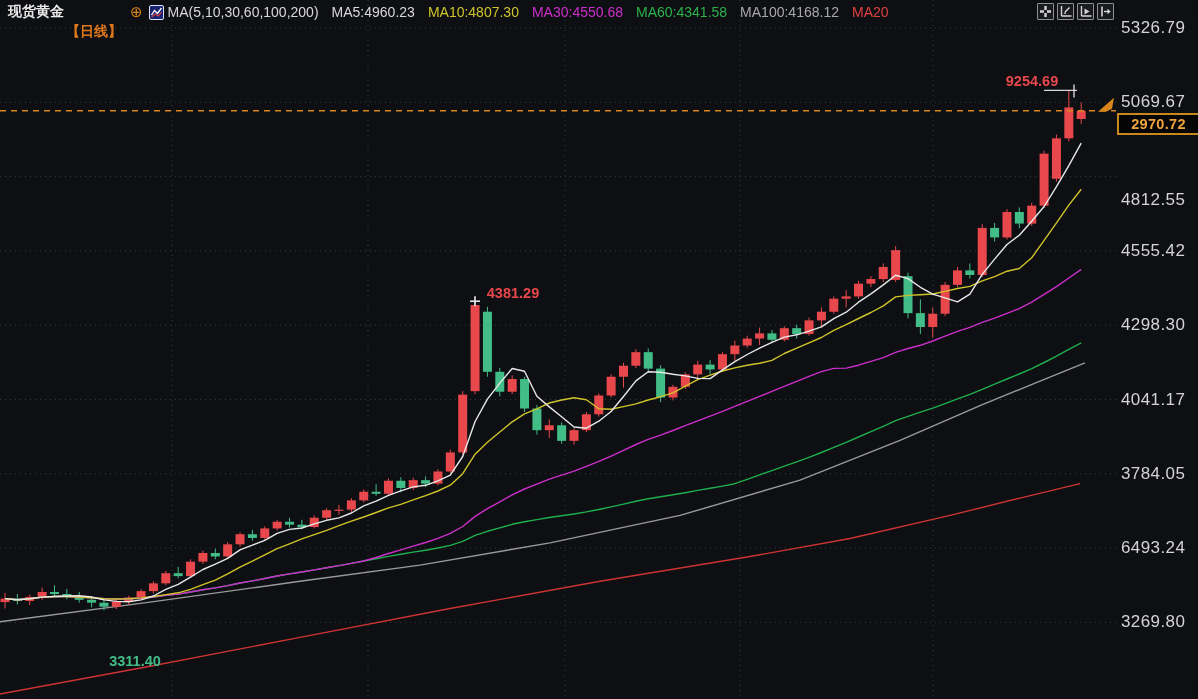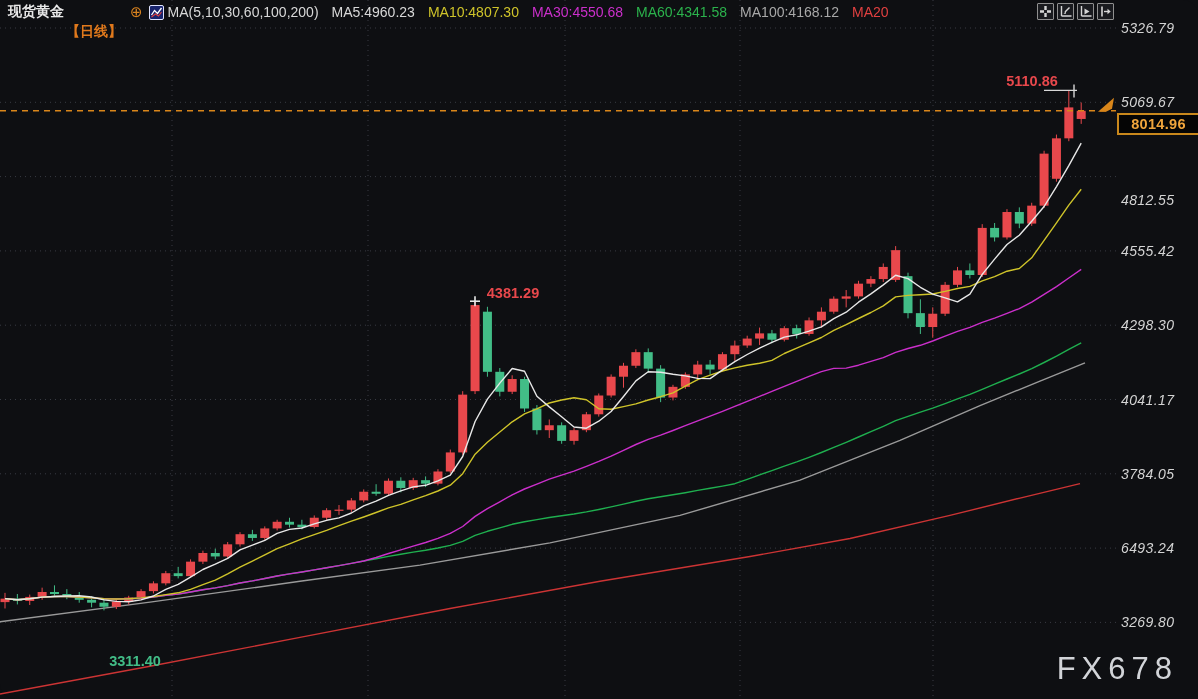--- a/index.html
+++ b/index.html
@@ -12,22 +12,22 @@
   .tf{color:#e0791c;font-weight:bold;margin-left:2px;margin-top:40px;}
   .cplus{color:#d8821f;font-size:15px;margin-left:8px;cursor:pointer;}
   .badge{margin-left:6px;display:inline-flex;align-items:center;}
   #legend{margin-left:4px;}
   #legend span{margin-right:13px;}
   .toolbar{position:absolute;right:84px;top:3px;display:flex;gap:3px;z-index:6;}
   .tbtn{width:17px;height:17px;border:1px solid #8f8f8f;background:#1a1b1f;padding:0;display:flex;
     align-items:center;justify-content:center;cursor:pointer;border-radius:1px;}
   .tbtn svg{display:block;}
   #axis{position:absolute;left:0;top:0;width:1198px;height:699px;pointer-events:none;z-index:4;}
-  .ytick{position:absolute;left:1121px;transform:translateY(-50%);font-size:14px;color:#d4d4d4;
-    letter-spacing:0.4px;font-style:italic;}
+  .ytick{position:absolute;left:1121px;transform:translateY(-50%);font-size:17px;color:#d4d4d4;
+    letter-spacing:0.4px;}
   #price-tag{position:absolute;left:1117px;width:79px;height:18px;border:2px solid #c9881c;
     background:#050505;color:#f0a53c;font-size:14.5px;font-weight:bold;display:flex;align-items:center;
     justify-content:center;letter-spacing:0.3px;z-index:6;}
   .anno{position:absolute;transform:translate(-50%,-50%);font-size:14.5px;font-weight:bold;z-index:5;}
   #anno-high,#anno-peak{color:#e8484c;}
   #anno-low{color:#42bd87;}
   #watermark{position:absolute;right:20px;bottom:12px;font-size:31px;letter-spacing:6px;
     color:#d2d4d8;z-index:3;}
 </style>
 </head>
@@ -289,22 +289,21 @@
       <div class="ytick" style="top: 176.6px; margin-top: 23px;">4812.55</div>
       <div class="ytick" style="top: 250.9px;">4555.42</div>
       <div class="ytick" style="top: 325.2px;">4298.30</div>
       <div class="ytick" style="top: 399.5px;">4041.17</div>
       <div class="ytick" style="top: 473.8px;">3784.05</div>
       <div class="ytick" style="top: 548.1px;">6493.24</div>
       <div class="ytick" style="top: 622.4px;">3269.80</div>
     </div>
 
   <div id="price-tag" style="top: 112.766px;">
-    <span>8014.96</span>
+    <span>2970.72</span>
   </div>
 
-  <div class="anno" id="anno-high" style="left: 1032px; top: 81px;">5110.86</div>
+  <div class="anno" id="anno-high" style="left: 1032px; top: 81px;">9254.69</div>
   <div class="anno" id="anno-peak" style="left: 513px; top: 293px;">4381.29</div>
   <div class="anno" id="anno-low" style="left: 135px; top: 619px; margin-top: 42px;">3311.40</div>
 
-  <div id="watermark">FX678</div>
 
 </div>
 
 </body></html>

